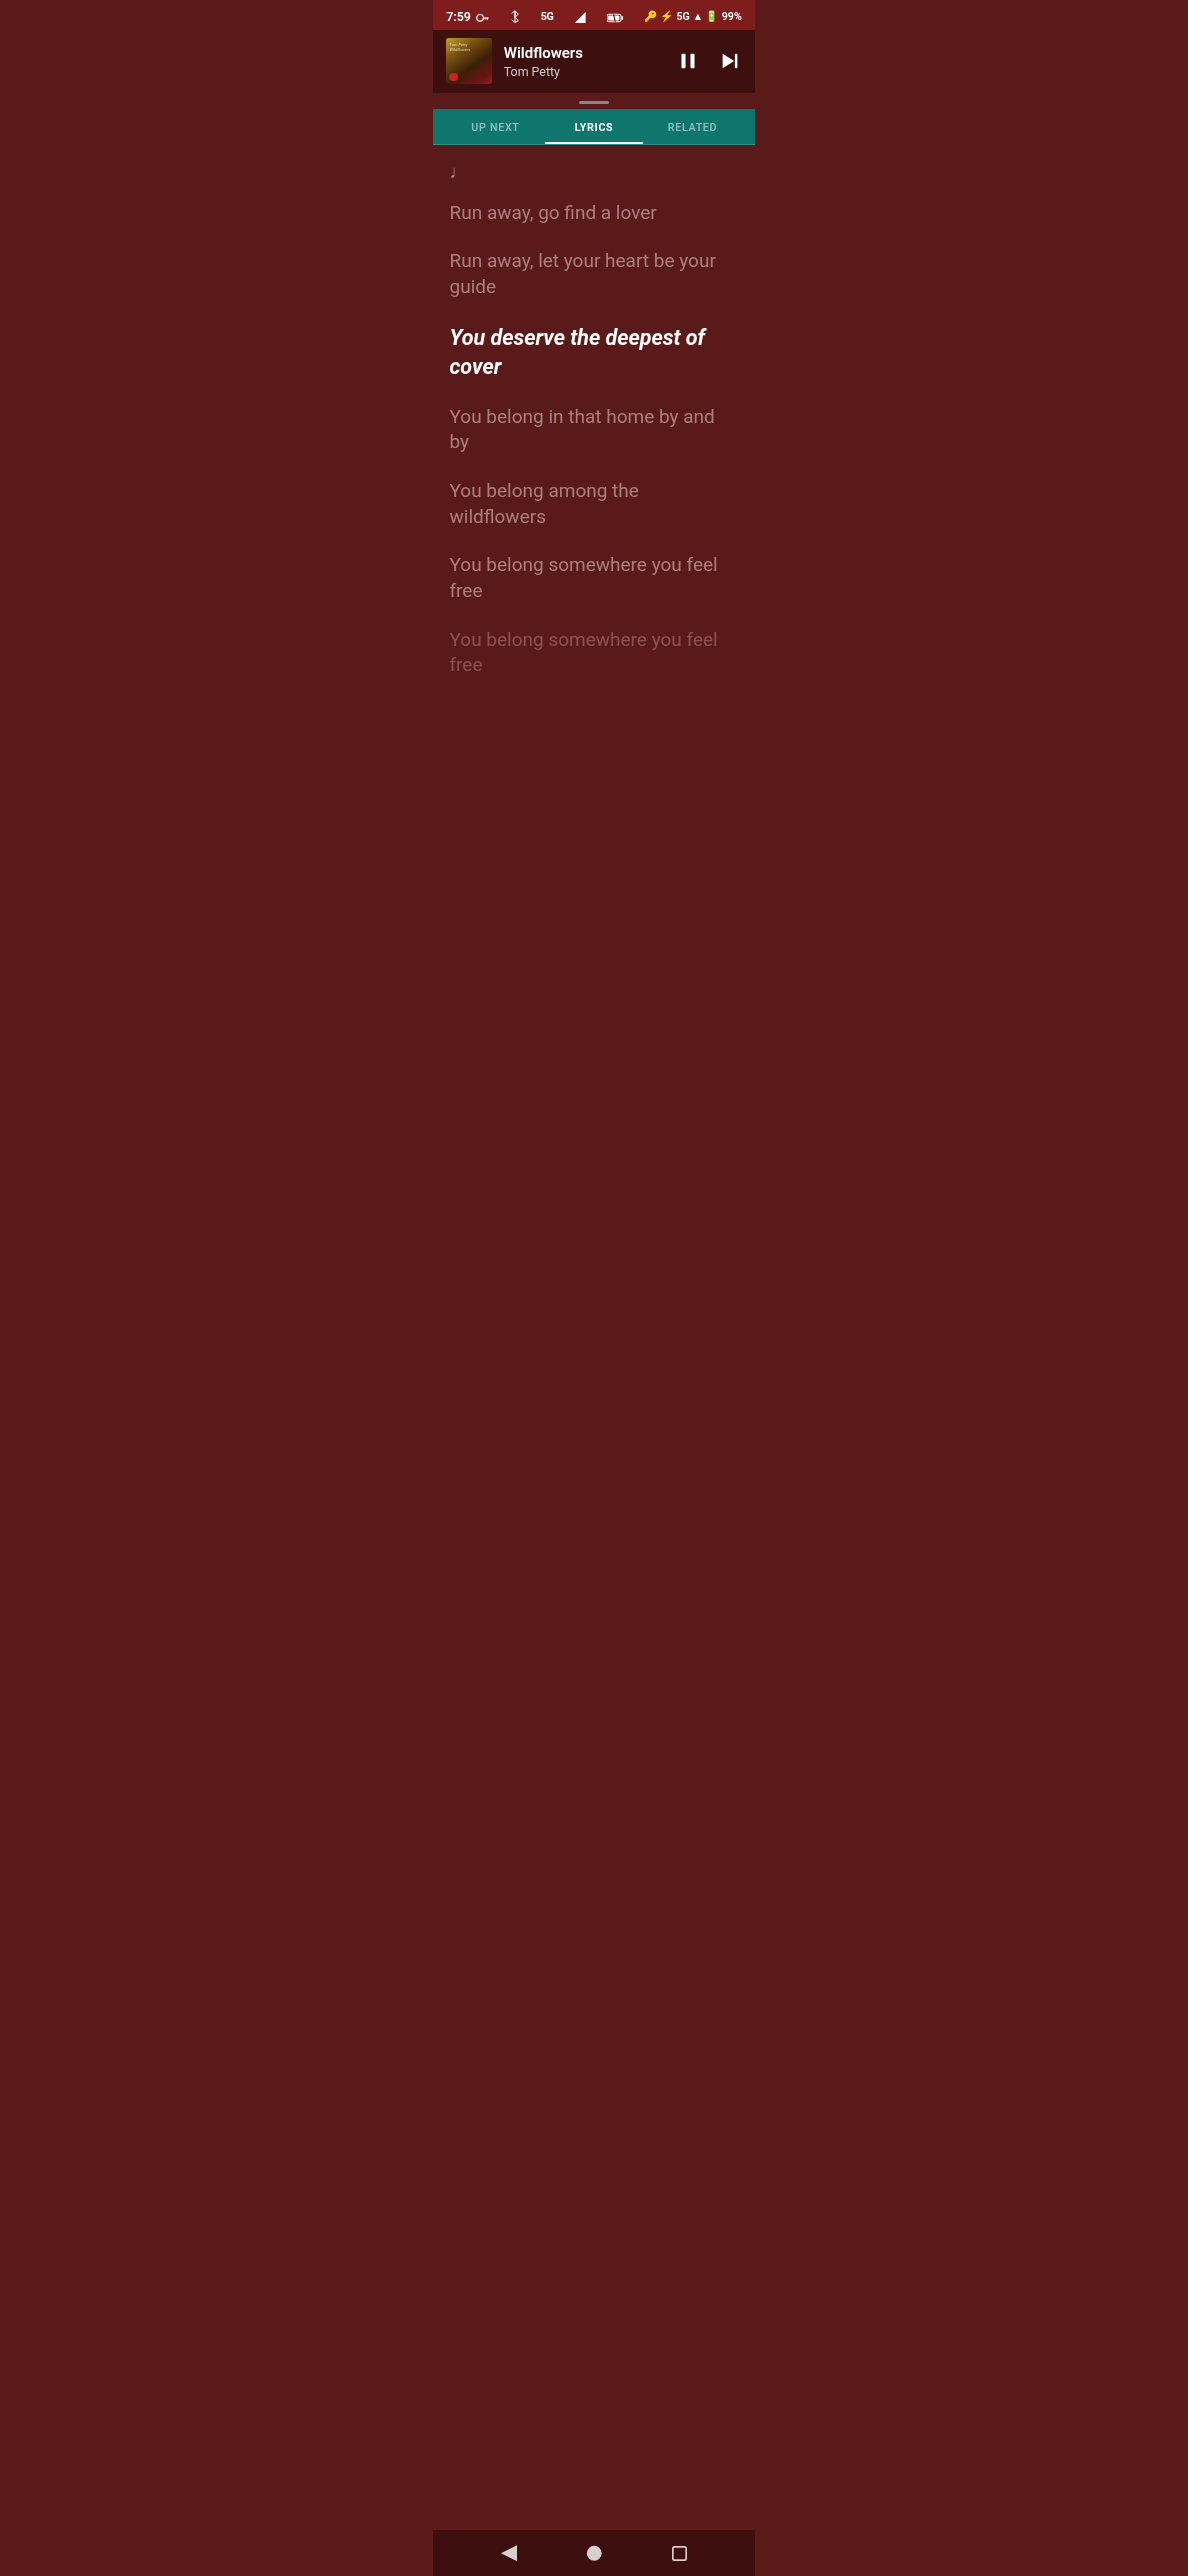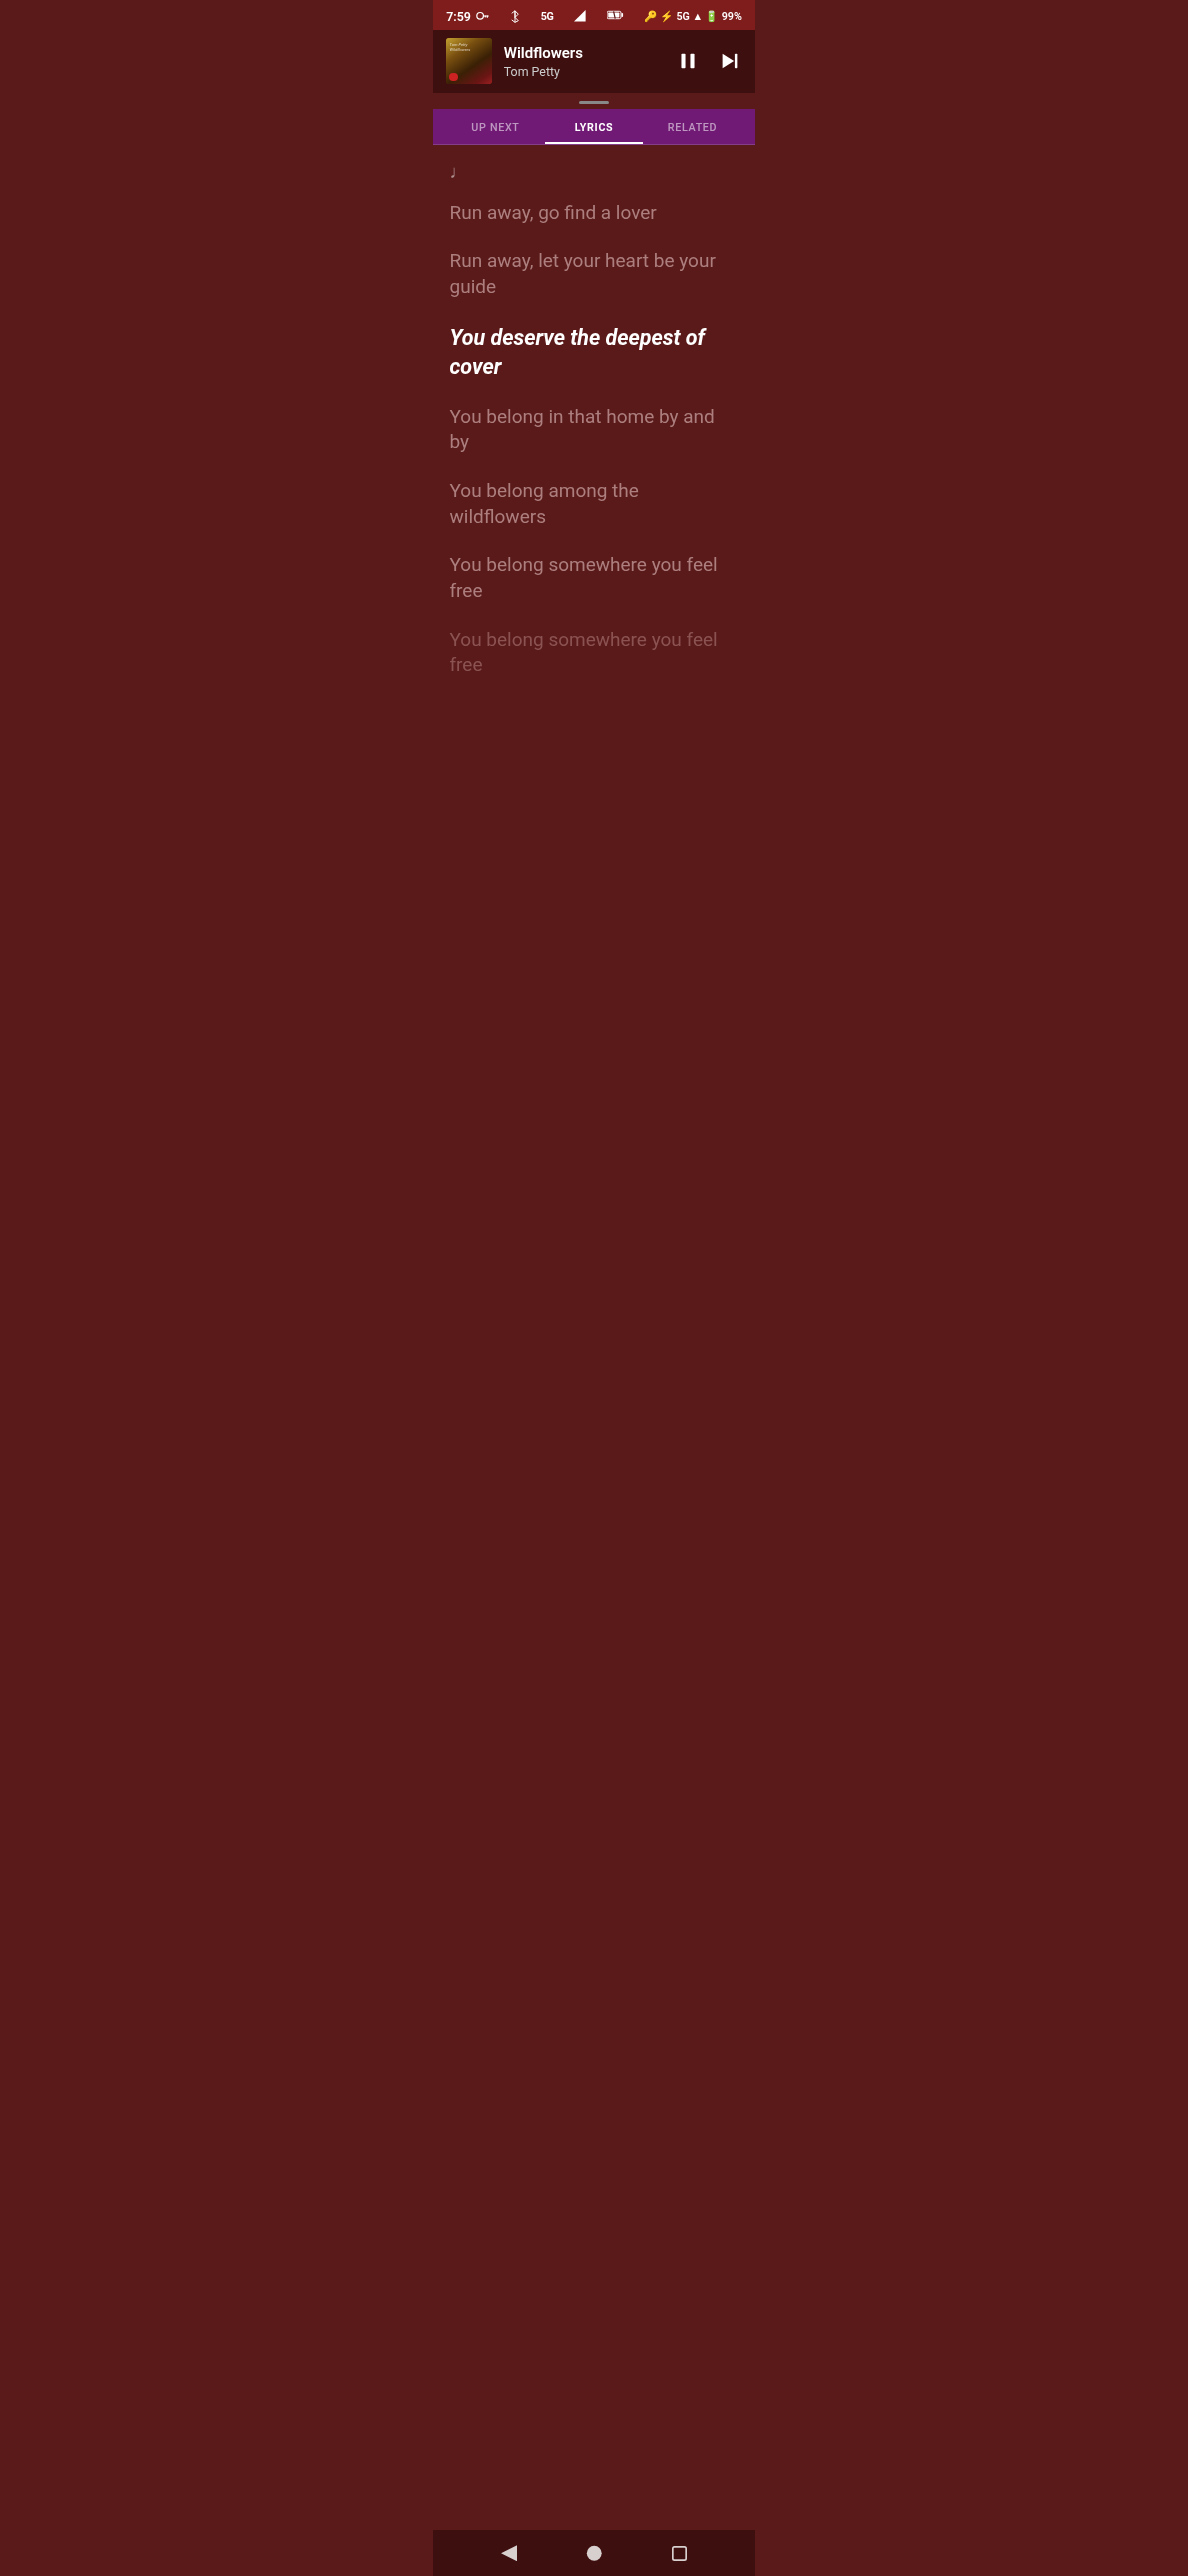--- a/index.html
+++ b/index.html
@@ -31,21 +31,21 @@
     }
 
     .status-time {
       font-size: 12.4px;
       font-weight: 600;
       color: #ffffff;
     }
 
     .status-icons {
       display: flex;
-      align-items: flex-start;
+      align-items: flex-end;
       gap: 21px;
       font-size: 10px;
       color: #ffffff;
     }
 
     
     .now-playing-header {
       background-color: #3d0f0f;
       display: flex;
       align-items: center;
@@ -136,21 +136,21 @@
     .drag-handle {
       width: 30px;
       height: 3.3px;
       background-color: #888888;
       border-radius: 1.7px;
     }
 
     
     .tabs-container {
       display: flex;
-      background-color: #701a75;
+      background-color: #0f766e;
       border-bottom: 0.8px solid rgba(255,255,255,0.15);
       padding: 0 13.2px;
     }
 
     .tab {
       flex: 1;
       text-align: center;
       padding: 11.6px 0 10px;
       font-size: 10.7px;
       font-weight: 500;

